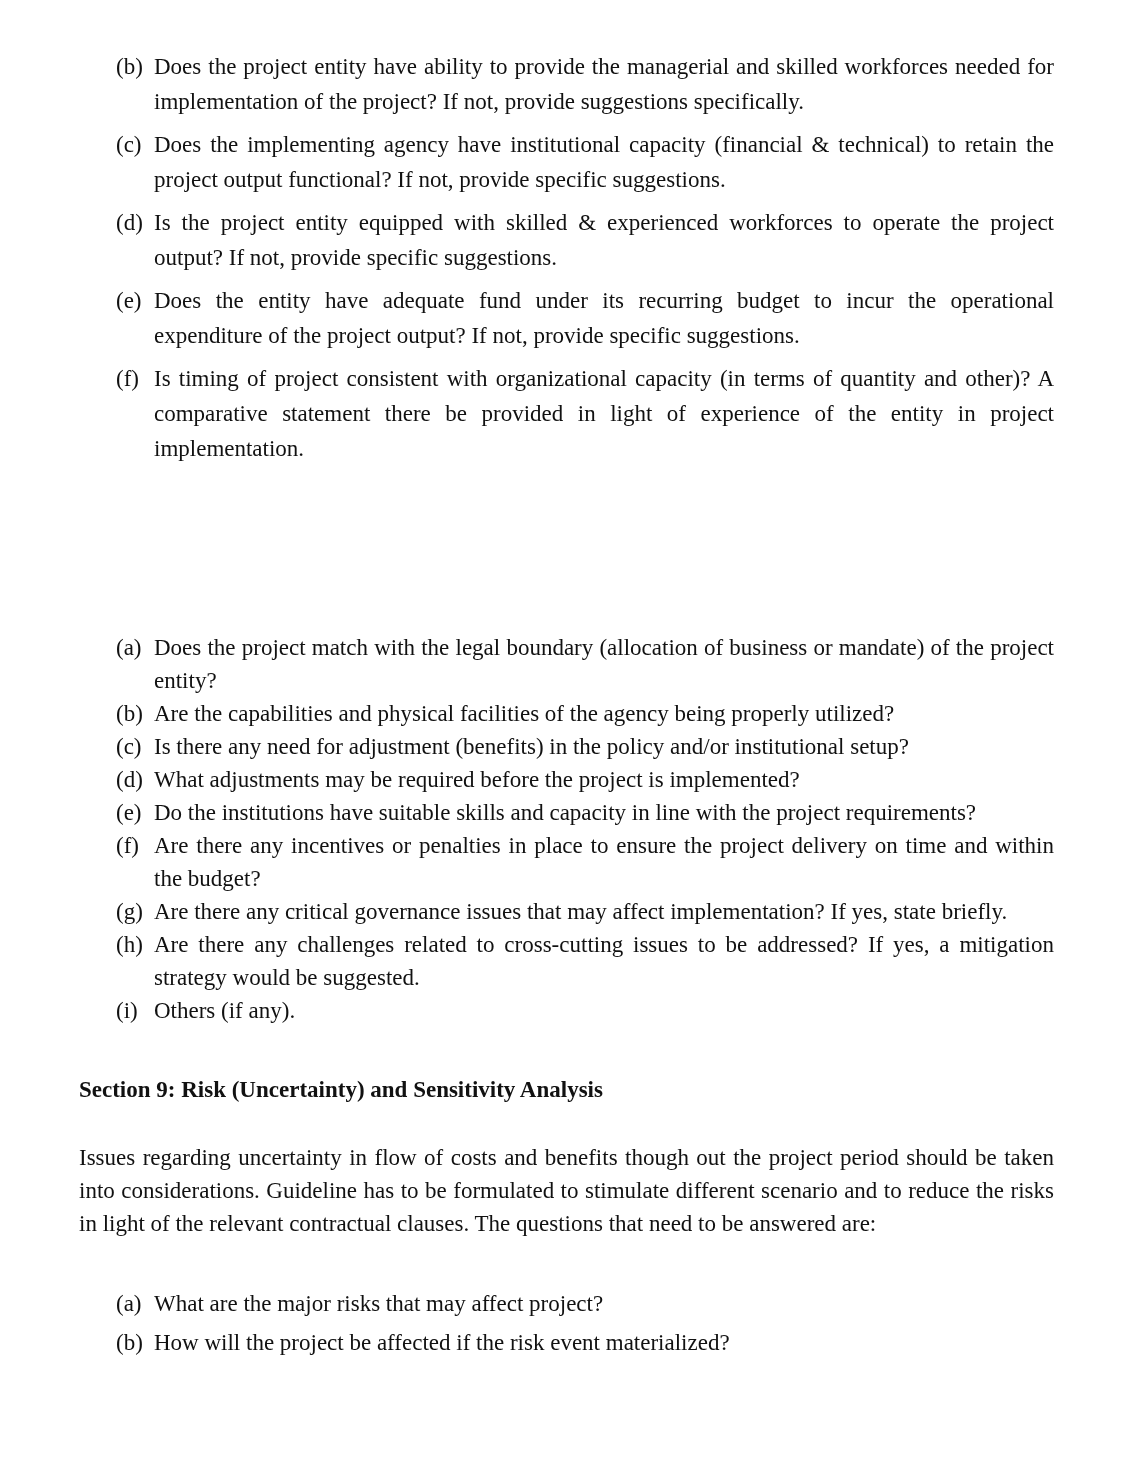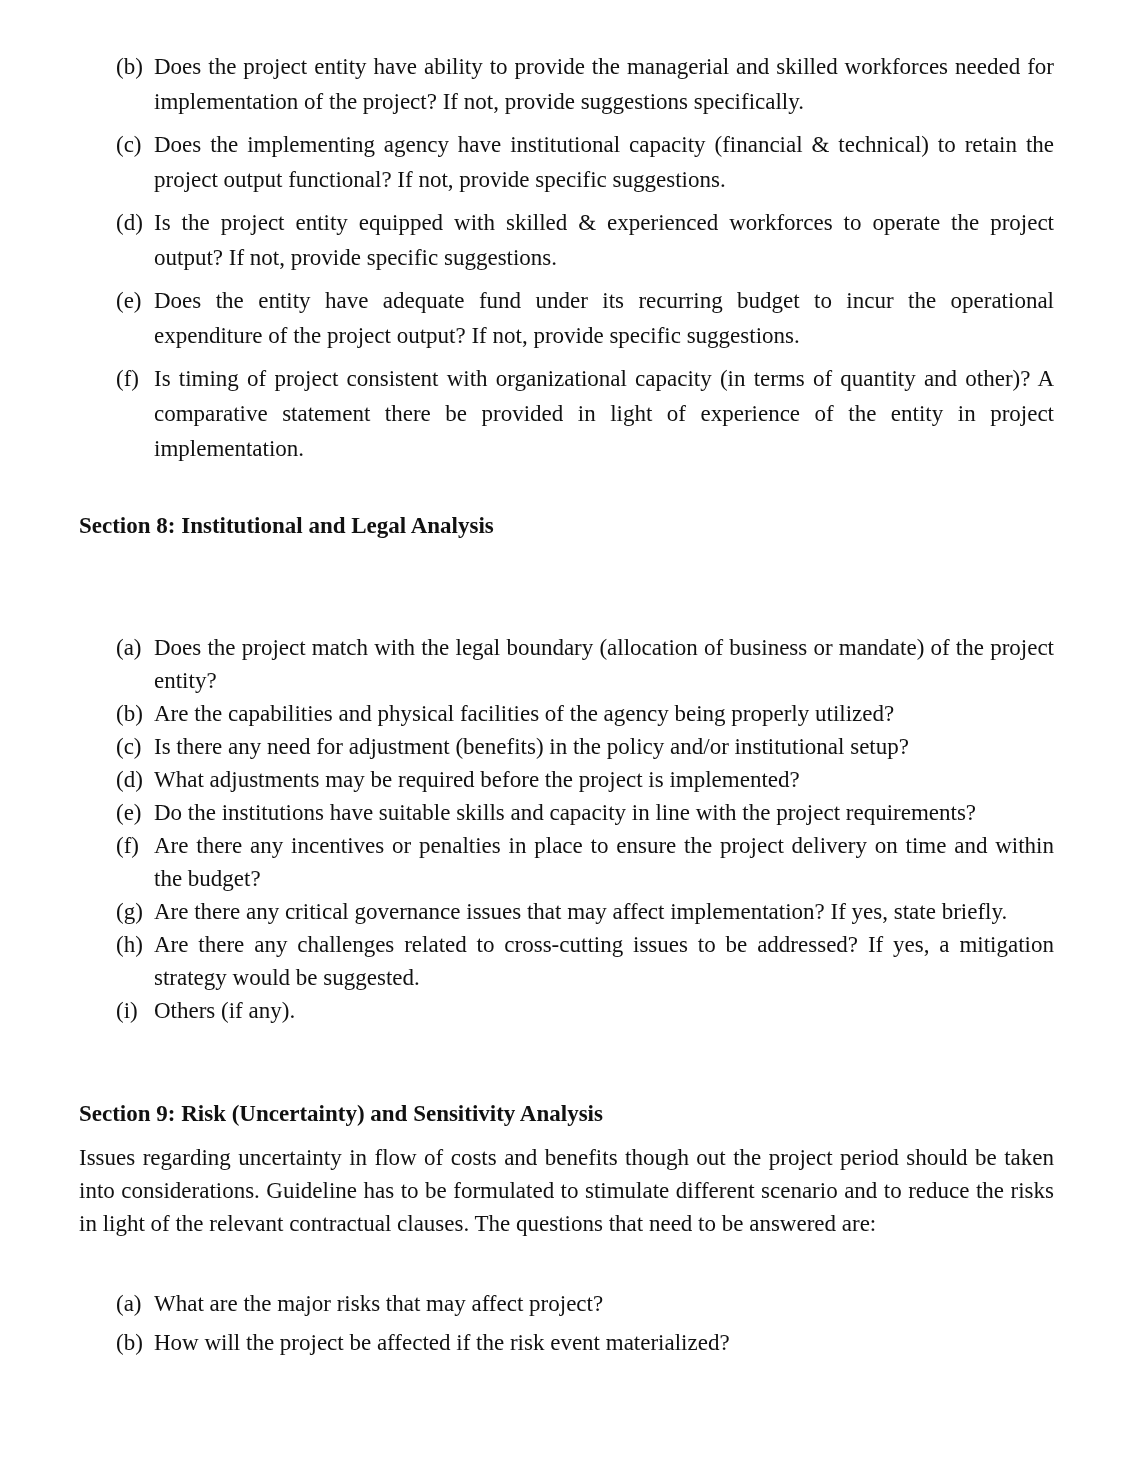--- a/index.html
+++ b/index.html
@@ -41,21 +41,20 @@
     <div class="item">
         <span class="lbl">(e)</span>
         <span class="txt">Does the entity have adequate fund under its recurring budget to incur the operational expenditure of the project output? If not, provide specific suggestions.</span>
       </div>
     <div class="item">
         <span class="lbl">(f)</span>
         <span class="txt">Is timing of project consistent with organizational capacity (in terms of quantity and other)? A comparative statement there be provided in light of experience of the entity in project implementation.</span>
       </div>
   </div>
 
-  <div class="heading" style="top:513px;">Section 8: Institutional and Legal Analysis</div>
   <div class="list tight" style="top:631px;">
     <div class="item">
         <span class="lbl">(a)</span>
         <span class="txt">Does the project match with the legal boundary (allocation of business or mandate) of the project entity?</span>
       </div>
     <div class="item">
         <span class="lbl">(b)</span>
         <span class="txt">Are the capabilities and physical facilities of the agency being properly utilized?</span>
       </div>
     <div class="item">
@@ -81,21 +80,21 @@
     <div class="item">
         <span class="lbl">(h)</span>
         <span class="txt">Are there any challenges related to cross-cutting issues to be addressed? If yes, a mitigation strategy would be suggested.</span>
       </div>
     <div class="item">
         <span class="lbl">(i)</span>
         <span class="txt">Others (if any).</span>
       </div>
   </div>
 
-  <div class="heading" style="top:1101px;font-family:Liberation Serif, serif;">Section 9: Risk (Uncertainty) and Sensitivity Analysis</div>
+  <div class="heading" style="top:1077px;font-family:Liberation Serif, serif;">Section 9: Risk (Uncertainty) and Sensitivity Analysis</div>
   <div class="para" style="top:1141px; line-height:33px;">Issues regarding uncertainty in flow of costs and benefits though out the project period should be taken into considerations. Guideline has to be formulated to stimulate different scenario and to reduce the risks in light of the relevant contractual clauses. The questions that need to be answered are:</div>
   <div class="list spaced" style="top:1286px;">
     <div class="item" style="margin-bottom:4px;">
         <span class="lbl">(a)</span>
         <span class="txt">What are the major risks that may affect project?</span>
       </div>
     <div class="item">
         <span class="lbl">(b)</span>
         <span class="txt">How will the project be affected if the risk event materialized?</span>
       </div>

